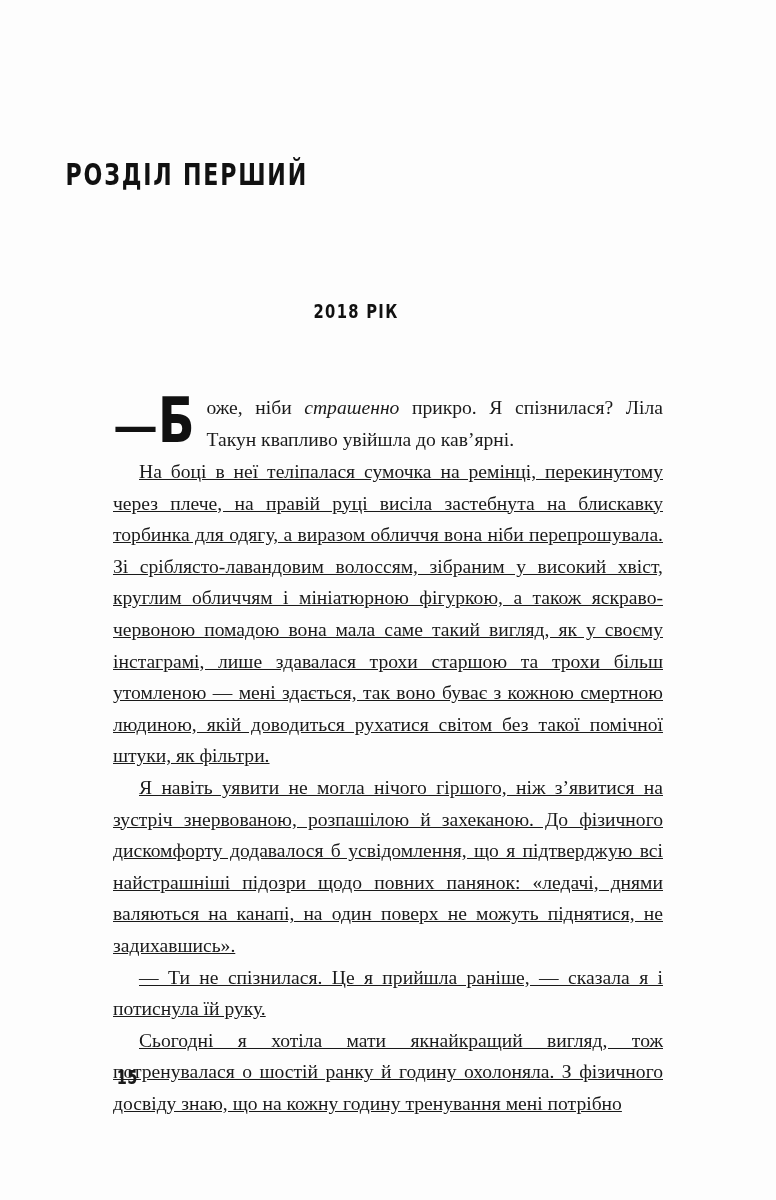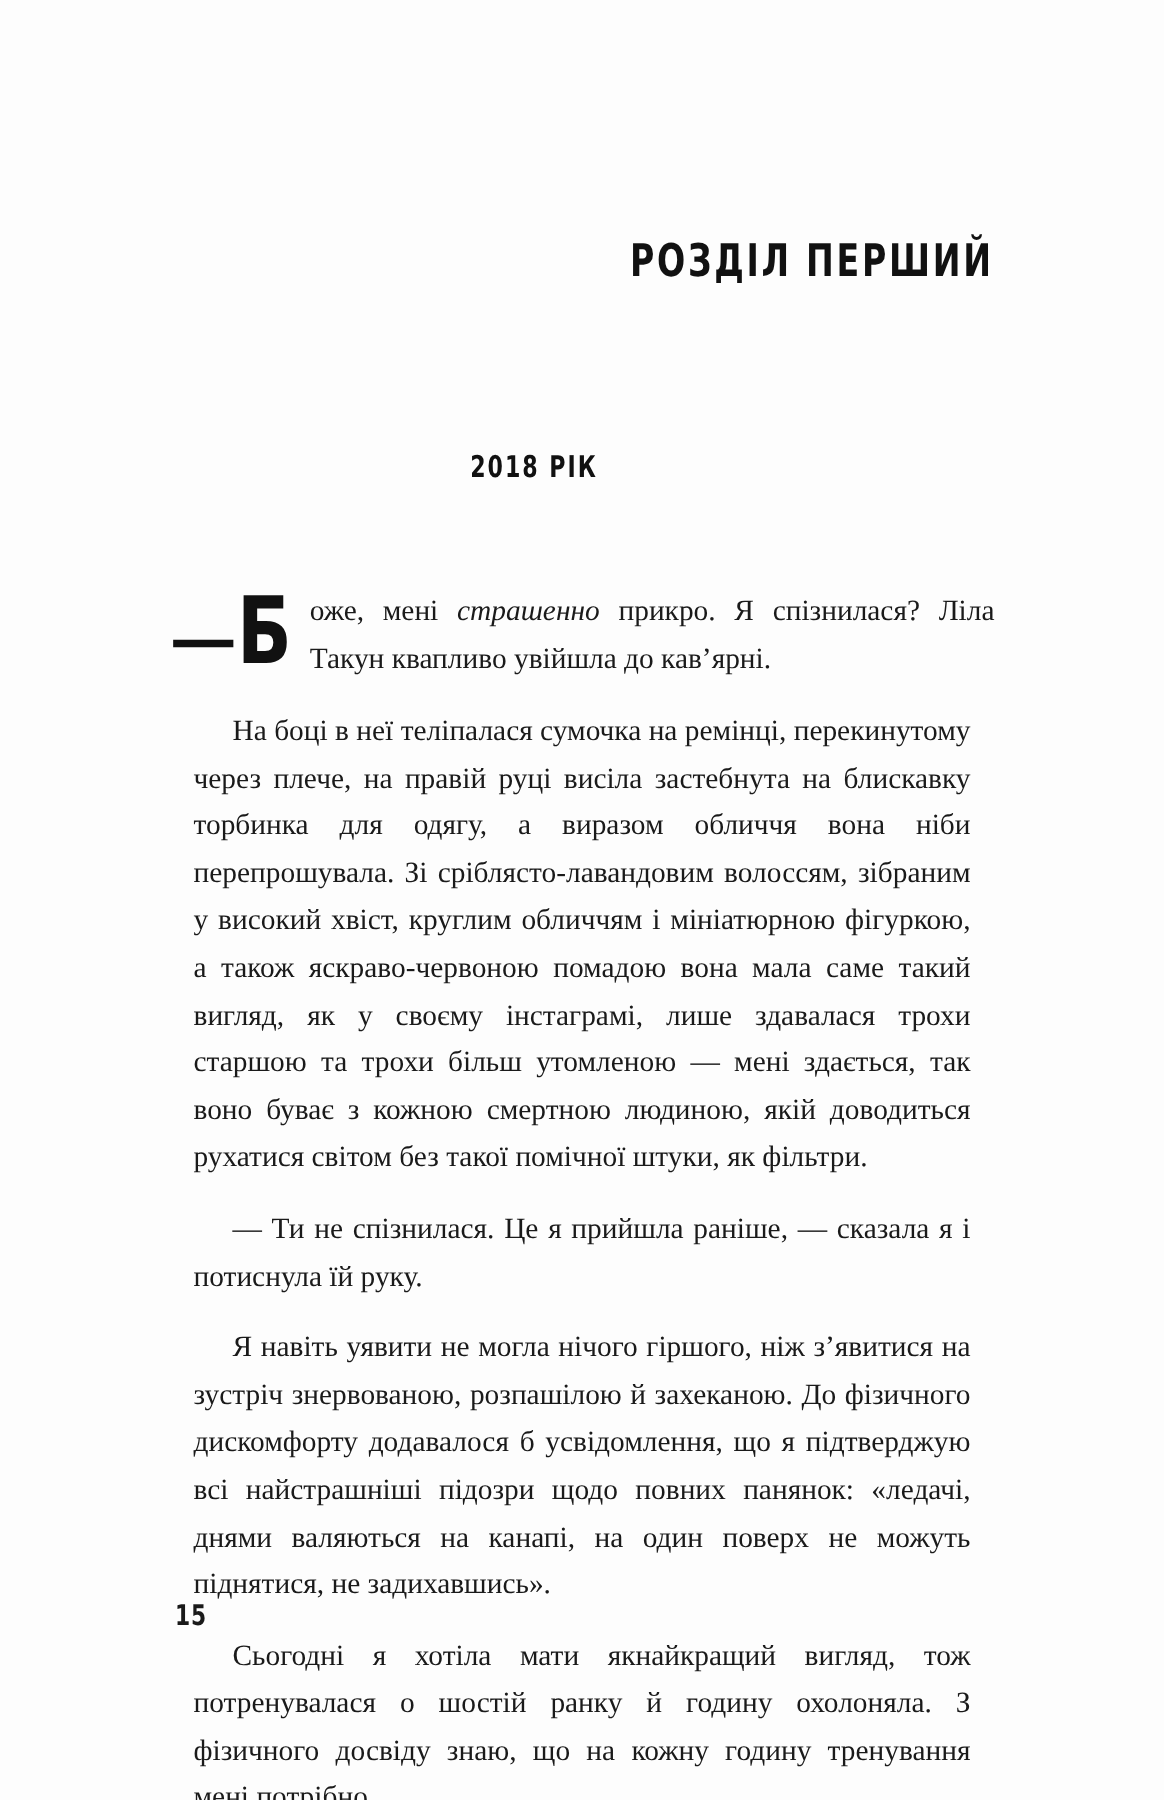--- a/index.html
+++ b/index.html
@@ -22,21 +22,21 @@
     background: #fdfdfd;
     box-sizing: border-box;
   }
 
   
   .chapter-head {
     position: absolute;
     top: 158px;
     left: 0;
     width: 728px;
-    text-align: right;
+    text-align: left;
   }
   .chapter-title {
     font-family: "Liberation Sans Narrow", "DejaVu Sans Condensed", "Liberation Sans", sans-serif;
     font-weight: 700;
     font-size: 30px;
     letter-spacing: 2.2px;
     color: #111111;
     transform: scaleX(0.82);
     transform-origin: center;
     display: block;
@@ -69,23 +69,24 @@
     left: 113px;
     width: 550px;
     font-size: 19.6px;
     line-height: 31.6px;
     text-align: justify;
     text-justify: inter-word;
     hyphens: manual;
   }
 
   .para {
-    margin: 16px;
+    margin: 0;
     text-indent: 26px;
     text-align: justify;
+    text-decoration: underline;
   }
 
   
   .opening {
     margin: 0;
     text-indent: 0;
     text-align: justify;
     position: relative;
     min-height: 64px;
   }
@@ -148,26 +149,26 @@
   <div class="year-head">
     <span class="year-title">2018 РІК</span>
   </div>
 
   <div class="body-col">
 
     <p class="opening">
       <span class="dropcap-wrap">
         <span class="dash-lead">—</span>
         <span class="dropcap">Б</span>
-      </span><span>оже, мені </span><em>страшенно</em><span> прикро. Я спізнилася? Ліла Такун квапливо увійшла до кав’ярні.</span>
+      </span><span>оже, ніби </span><em>страшенно</em><span> прикро. Я спізнилася? Ліла Такун квапливо увійшла до кав’ярні.</span>
     </p>
 
     <p class="para">На боці в неї теліпалася сумочка на ремінці, перекинутому через плече, на правій руці висіла застебнута на блискавку торбинка для одягу, а виразом обличчя вона ніби перепрошувала. Зі сріблясто-лавандовим волоссям, зібраним у високий хвіст, круглим обличчям і мініатюрною фігуркою, а також яскраво-червоною помадою вона мала саме такий вигляд, як у своєму інстаграмі, лише здавалася трохи старшою та трохи більш утомленою — мені здається, так воно буває з кожною смертною людиною, якій доводиться рухатися світом без такої помічної штуки, як фільтри.</p>
+    <p class="para">Я навіть уявити не могла нічого гіршого, ніж з’явитися на зустріч знервованою, розпашілою й захеканою. До фізичного дискомфорту додавалося б усвідомлення, що я підтверджую всі найстрашніші підозри щодо повних панянок: «ледачі, днями валяються на канапі, на один поверх не можуть піднятися, не задихавшись».</p>
     <p class="para">— Ти не спізнилася. Це я прийшла раніше, — сказала я і потиснула їй руку.</p>
-    <p class="para">Я навіть уявити не могла нічого гіршого, ніж з’явитися на зустріч знервованою, розпашілою й захеканою. До фізичного дискомфорту додавалося б усвідомлення, що я підтверджую всі найстрашніші підозри щодо повних панянок: «ледачі, днями валяються на канапі, на один поверх не можуть піднятися, не задихавшись».</p>
     <p class="para">Сьогодні я хотіла мати якнайкращий вигляд, тож потренувалася о шостій ранку й годину охолоняла. З фізичного досвіду знаю, що на кожну годину тренування мені потрібно</p>
 
   </div>
 
   <div class="folio">
     <span>15</span>
   </div>
 
 </div>
 

